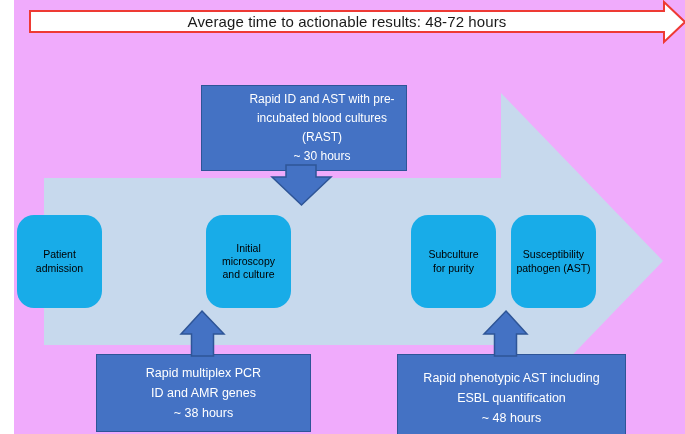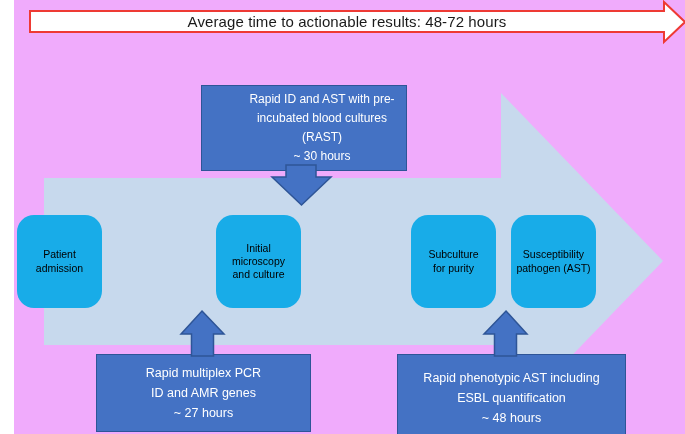--- a/index.html
+++ b/index.html
@@ -38,34 +38,34 @@
 
     <polygon points="30,178 487,178 487,93 649,261 487,429 487,345 30,345" fill="#C7D9ED"></polygon>
 
     <polygon points="16,11 650,11 650,2 671,22 650,42 650,32 16,32" stroke-width="2" fill="#FFFFFF" stroke="#EE3A34"></polygon>
   </svg>
 
   <div class="banner-label">Average time to actionable results: 48-72 hours</div>
 
   <div class="stage" style="left:3px">Patient
 admission</div>
-  <div class="stage" style="left:202px">Initial
+  <div class="stage" style="left:192px">Initial
 microscopy
 and culture</div>
   <div class="stage" style="left:397px">Subculture
 for purity</div>
   <div class="stage" style="left:497px">Susceptibility
 pathogen (AST)</div>
 
   <div class="callout callout-top" style="font-size:12px;padding-left:36px;">Rapid ID and AST with pre-
 incubated blood cultures (RAST)
 ~ 30 hours</div>
   <div class="callout callout-bl">Rapid multiplex PCR
 ID and AMR genes
-~ 27 hours</div>
+~ 38 hours</div>
   <div class="callout callout-br">Rapid phenotypic AST including
 ESBL quantification
 ~ 48 hours</div>
 
   <svg class="layer" width="685" height="434" viewBox="0 0 685 434">
     <polygon class="connector" points="272,165 302,165 302,177 317,177 287.5,205 258,177 272,177"></polygon>
     <polygon class="connector" points="188,311 210,334 199.5,334 199.5,356 177.5,356 177.5,334 167,334"></polygon>
     <polygon class="connector" points="492,311 513,334 502.5,334 502.5,356 480.5,356 480.5,334 470,334"></polygon>
   </svg>
 

